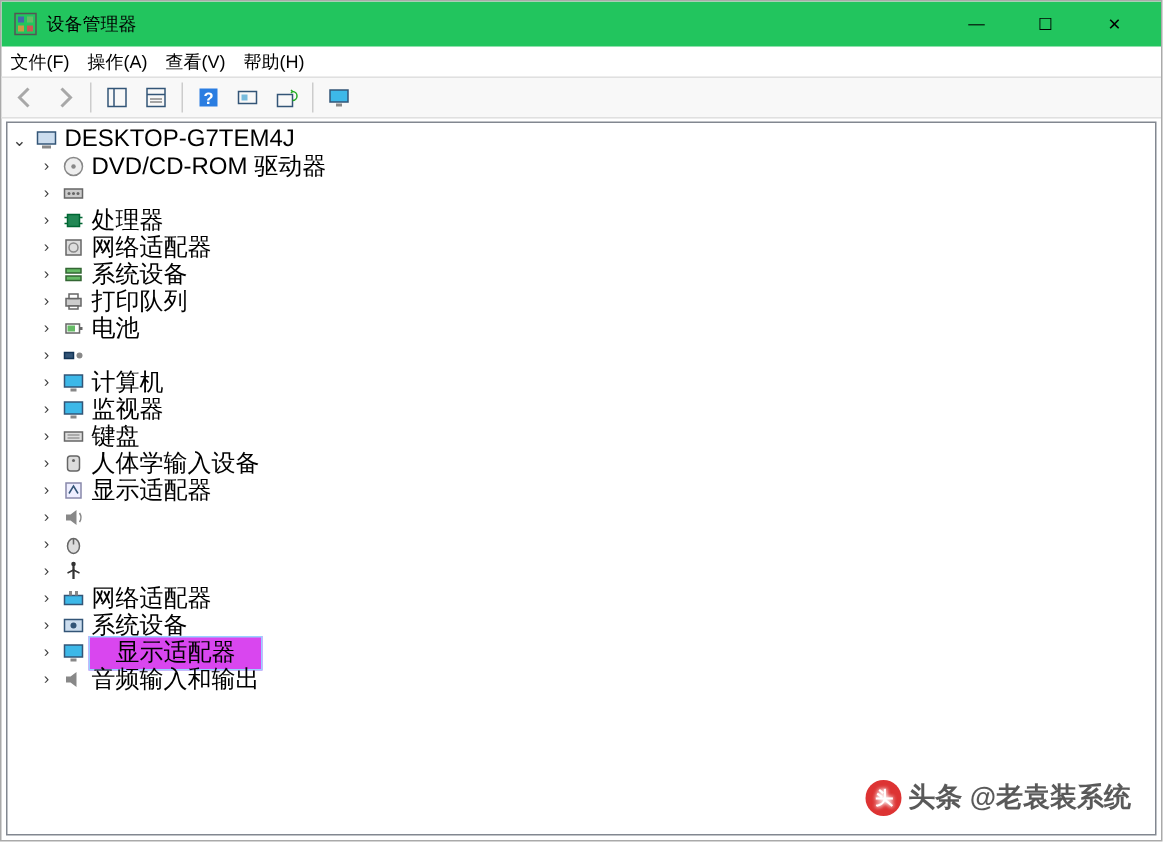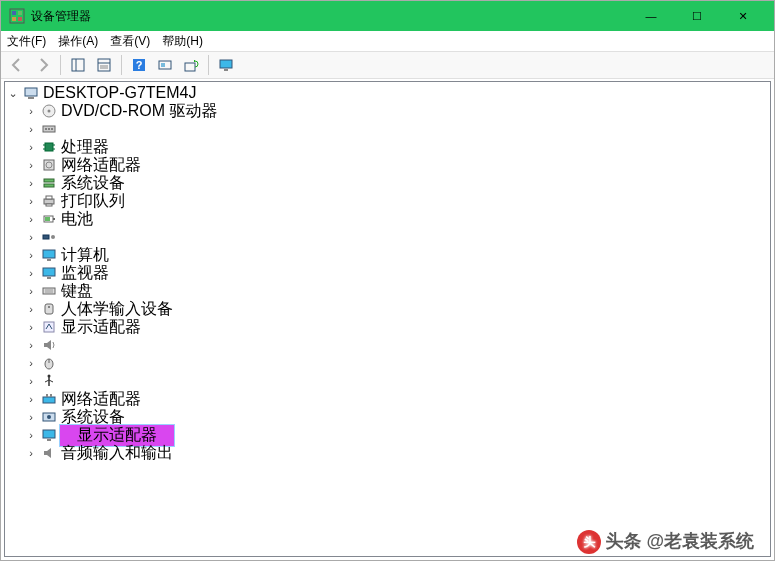--- a/index.html
+++ b/index.html
@@ -18,21 +18,21 @@
 .tree-area { position: absolute; top: 80px; left: 3px; right: 3px; bottom: 3px; border: 1px solid #828790; background: #fff; overflow: auto; }
 .tree { padding: 2px 0; }
 .node { display: flex; align-items: center; height: 18px; padding: 0 2px; white-space: nowrap; cursor: default; }
 .node.selected .label { background: #d946ef; border: 1px solid #99d1ff; padding: 0 17px; margin: -1px 0; }
 .expander { width: 16px; height: 16px; display: flex; align-items: center; justify-content: center; color: #404040; font-size: 11px; cursor: default; }
 .expander:empty { visibility: hidden; }
 .node-icon { width: 16px; height: 16px; margin: 0 2px; flex-shrink: 0; }
 .label { font-size: 16px; padding: 0 2px; text-align: right; }
 .root-row { padding-left: 0; }
 .child-row { padding-left: 18px; }
-.watermark { position: absolute; right: 20px; bottom: 6px; font-size: 18px; font-weight: bold; color: rgba(0,0,0,0.65); pointer-events: none; text-shadow: 0 0 3px #fff, 0 0 3px #fff; }
+.watermark { position: absolute; right: 20px; bottom: 16px; font-size: 18px; font-weight: bold; color: rgba(0,0,0,0.65); pointer-events: none; text-shadow: 0 0 3px #fff, 0 0 3px #fff; }
 .wm-icon { display: inline-flex; align-items: center; justify-content: center; width: 24px; height: 24px; border-radius: 50%; background: #d33; color: #fff; font-size: 12px; margin-right: 4px; vertical-align: middle; }
 </style>
 </head>
 <body>
 
 <div class="titlebar">
   <span class="app-icon">
     <svg viewBox="0 0 16 16">
         <rect x="1" y="1" width="14" height="14" fill="none" stroke="#555"></rect>
         <rect x="3" y="3" width="4" height="4" fill="#46a"></rect>

